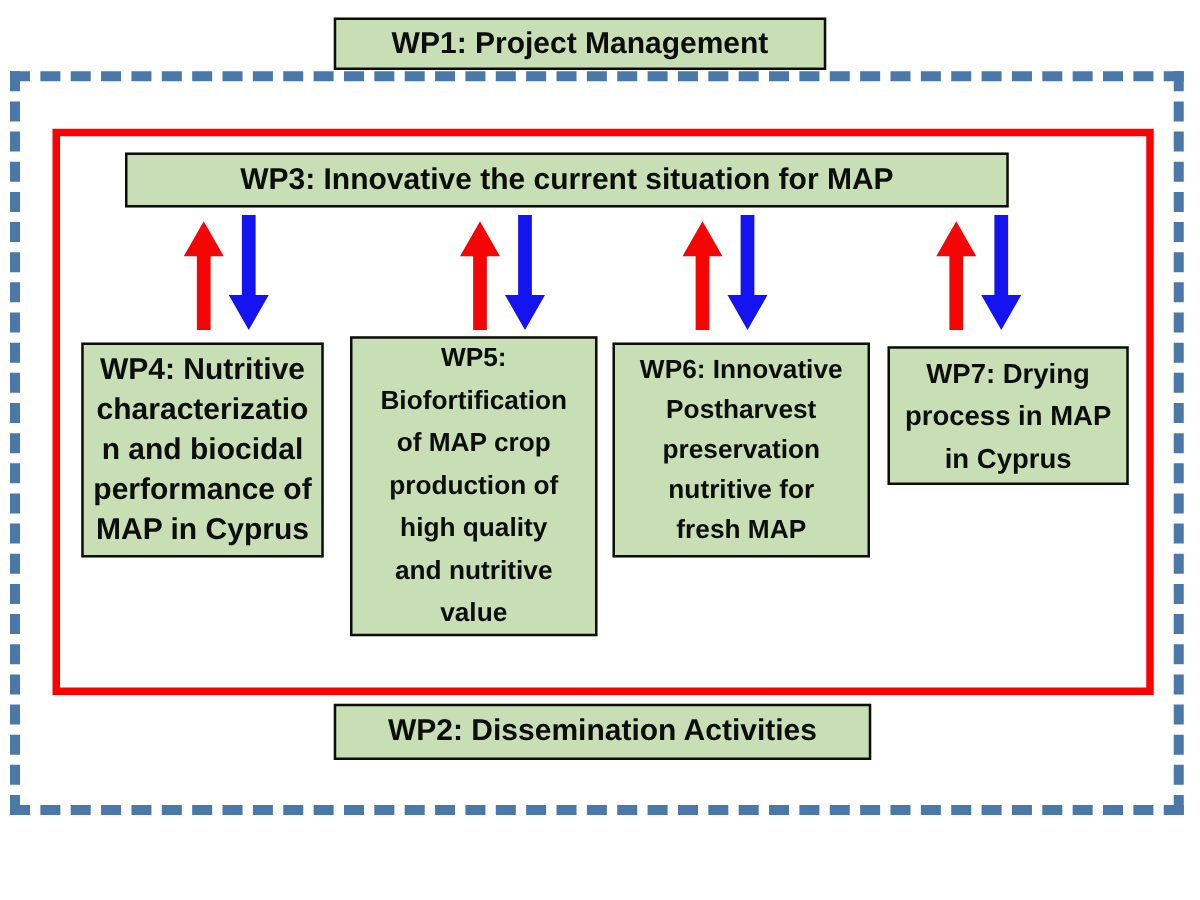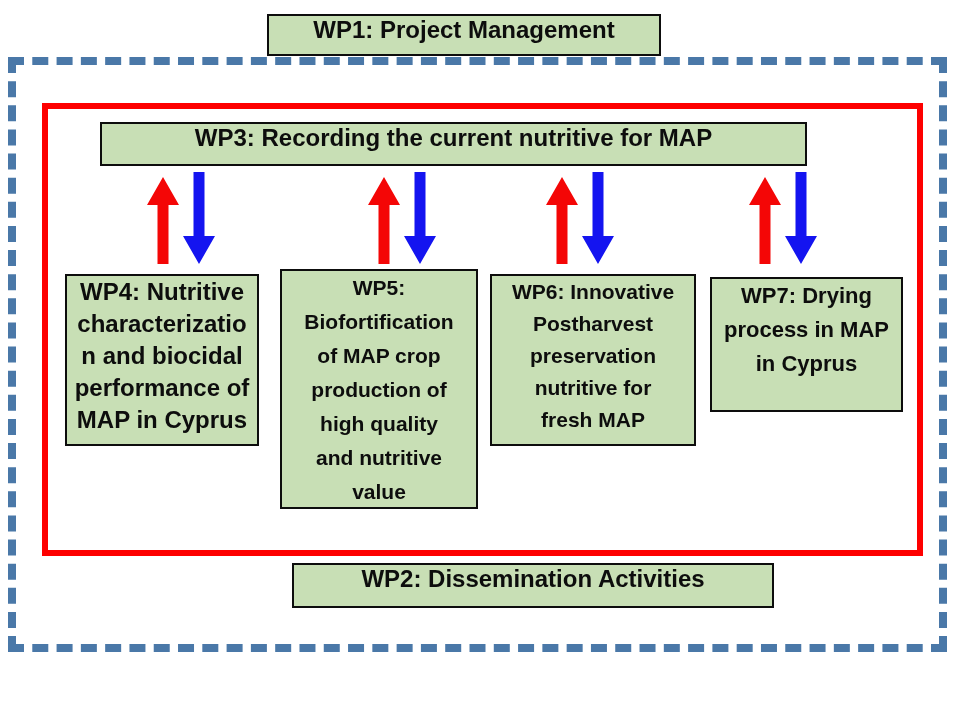--- a/index.html
+++ b/index.html
@@ -14,20 +14,21 @@
     height: 720px;
     background: #ffffff;
     overflow: hidden;
   }
   .green-box {
     position: absolute;
     box-sizing: border-box;
     background: #c8dfb5;
     border: 2px solid #0d0d0d;
     display: flex;
+    align-items: center;
     justify-content: center;
     text-align: center;
     font-weight: 700;
     color: #0d0d0d;
     white-space: pre-line;
   }
   .title-size { font-size: 24px; line-height: 1.2; }
   .outer-dashed {
     position: absolute;
     box-sizing: border-box;
@@ -41,25 +42,25 @@
     position: absolute;
     box-sizing: border-box;
     left: 42px;
     top: 103px;
     width: 881px;
     height: 453px;
     border: 6px solid #fe0000;
   }
   #wp1-box { left: 267px; top: 14px;  width: 394px; height: 42px; }
   #wp3-box { left: 100px; top: 122px; width: 707px; height: 44px; }
-  #wp2-box { left: 267px; top: 563px; width: 482px; height: 45px; margin-left: 25px; }
+  #wp2-box { left: 267px; top: 563px; width: 430px; height: 45px; }
   #wp4-box { left: 65px;  top: 274px; width: 194px; height: 172px; font-size: 24px; line-height: 32px; }
   #wp5-box { left: 280px; top: 269px; width: 198px; height: 240px; font-size: 21px; line-height: 34px; }
   #wp6-box { left: 490px; top: 274px; width: 206px; height: 172px; font-size: 21px; line-height: 32px; }
-  #wp7-box { left: 710px; top: 277px; width: 193px; height: 135px; font-size: 22px; line-height: 34px; }
+  #wp7-box { left: 710px; top: 277px; width: 193px; height: 111px; font-size: 22px; line-height: 34px; }
   .arrow-pair {
     position: absolute;
     top: 172px;
     width: 72px;
     height: 92px;
   }
   #pair-1 { left: 145px; }
   #pair-2 { left: 366px; }
   #pair-3 { left: 544px; }
   #pair-4 { left: 747px; }
@@ -71,21 +72,21 @@
 
   <div class="green-box title-size" id="wp1-box">
     <span>WP1: Project Management</span>
   </div>
 
   <div class="outer-dashed"></div>
 
   <div class="red-frame"></div>
 
   <div class="green-box title-size" id="wp3-box">
-    <span>WP3: Recording the current nutritive for MAP</span>
+    <span>WP3: Innovative the current situation for MAP</span>
   </div>
 
   <div class="arrow-pair" id="pair-1">
     <svg width="72" height="92" viewBox="0 0 72 92">
       <polygon points="18,5 34,33 23.5,33 23.5,92 12.5,92 12.5,33 2,33" fill="#f40606"></polygon>
       <polygon points="54,92 70,64 59.5,64 59.5,0 48.5,0 48.5,64 38,64" fill="#1414f0"></polygon>
     </svg>
   </div>
 
   <div class="arrow-pair" id="pair-2">

